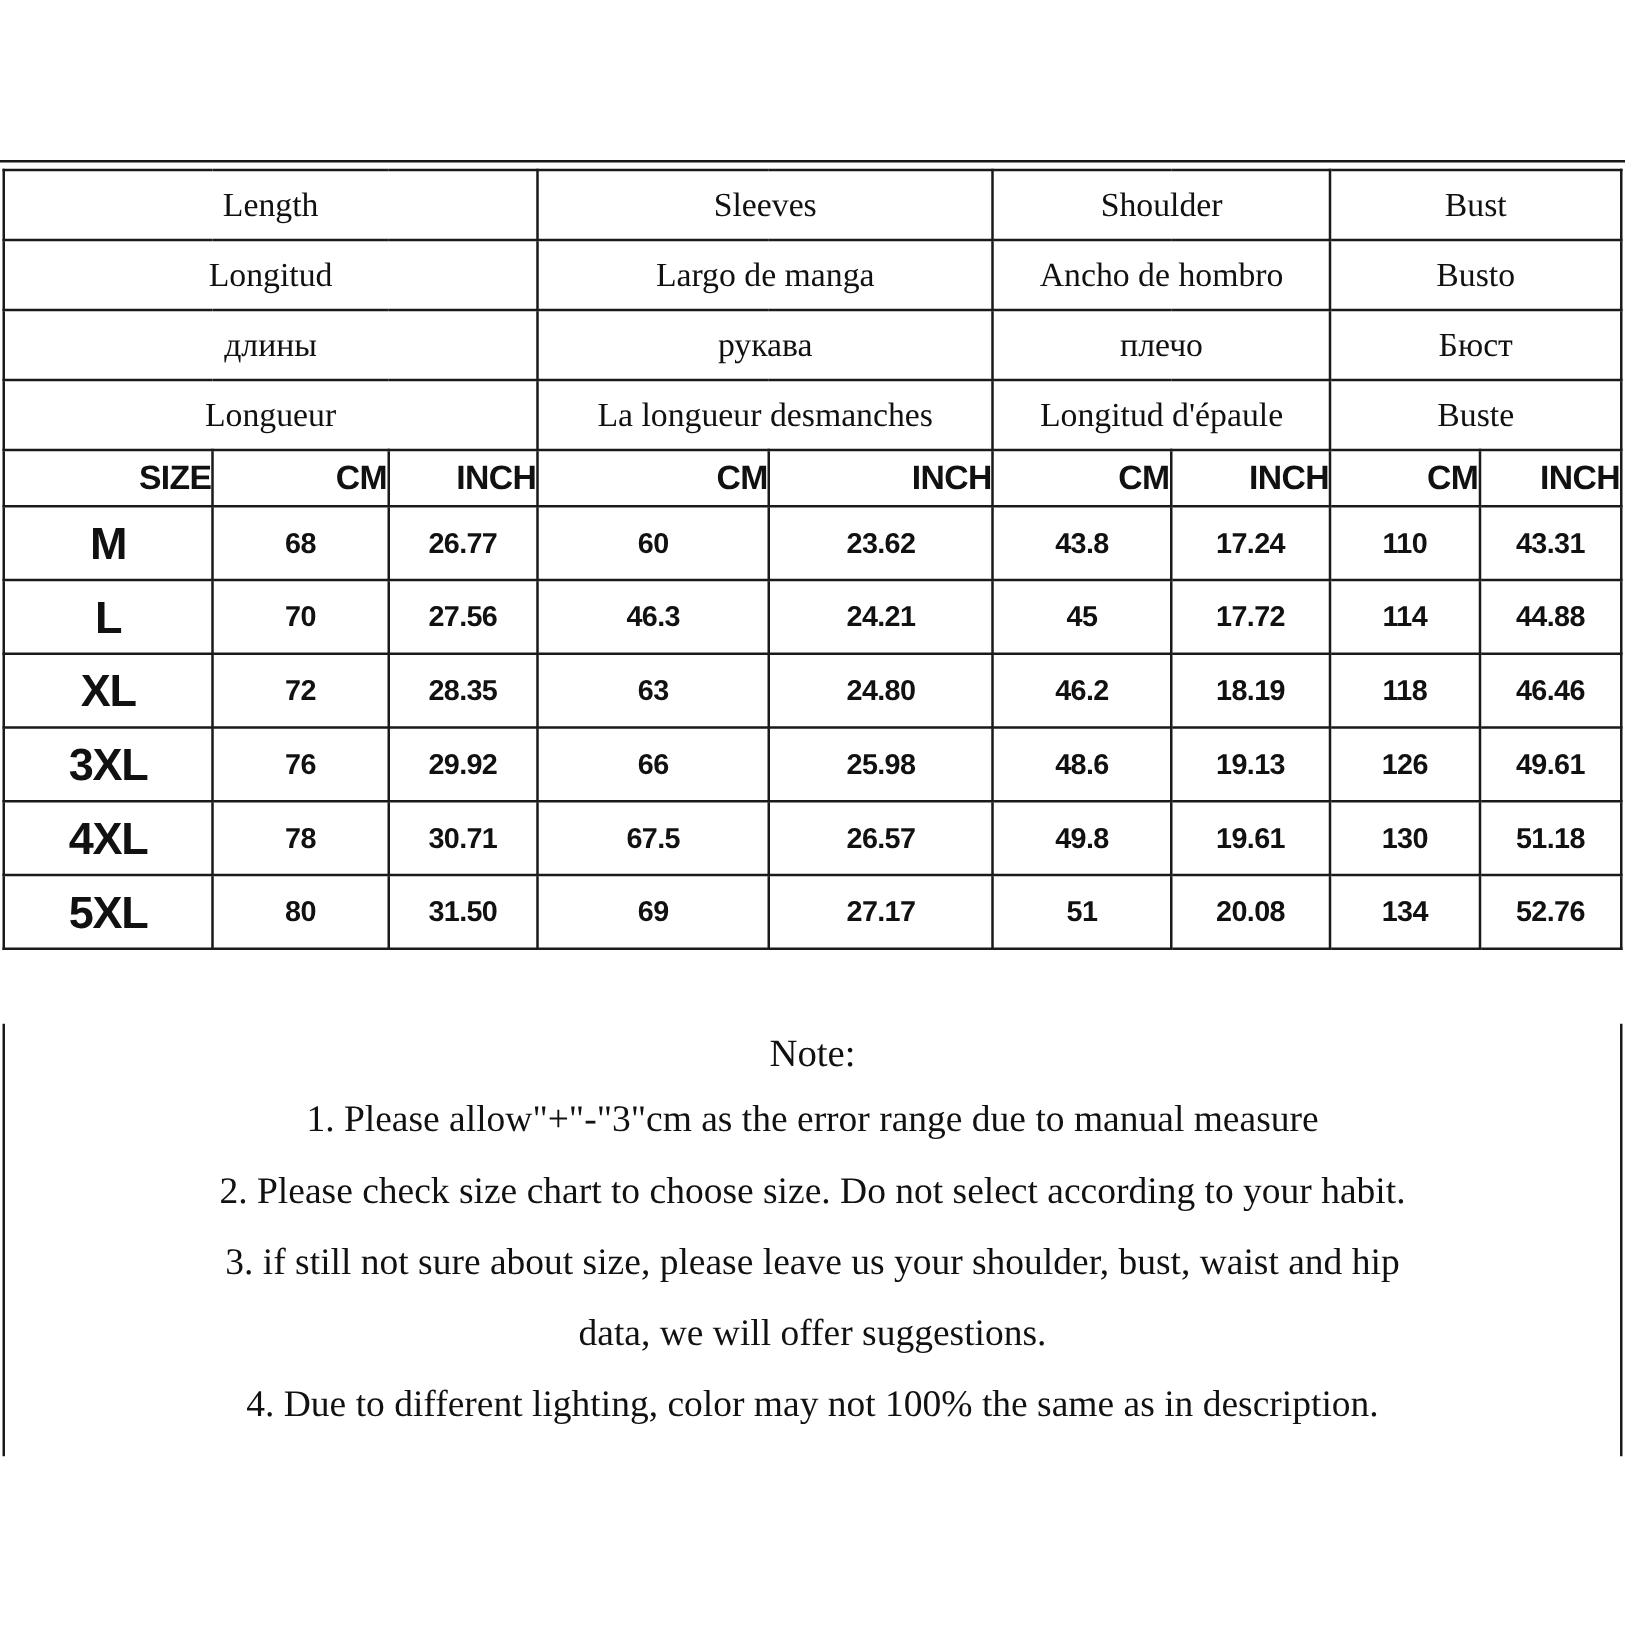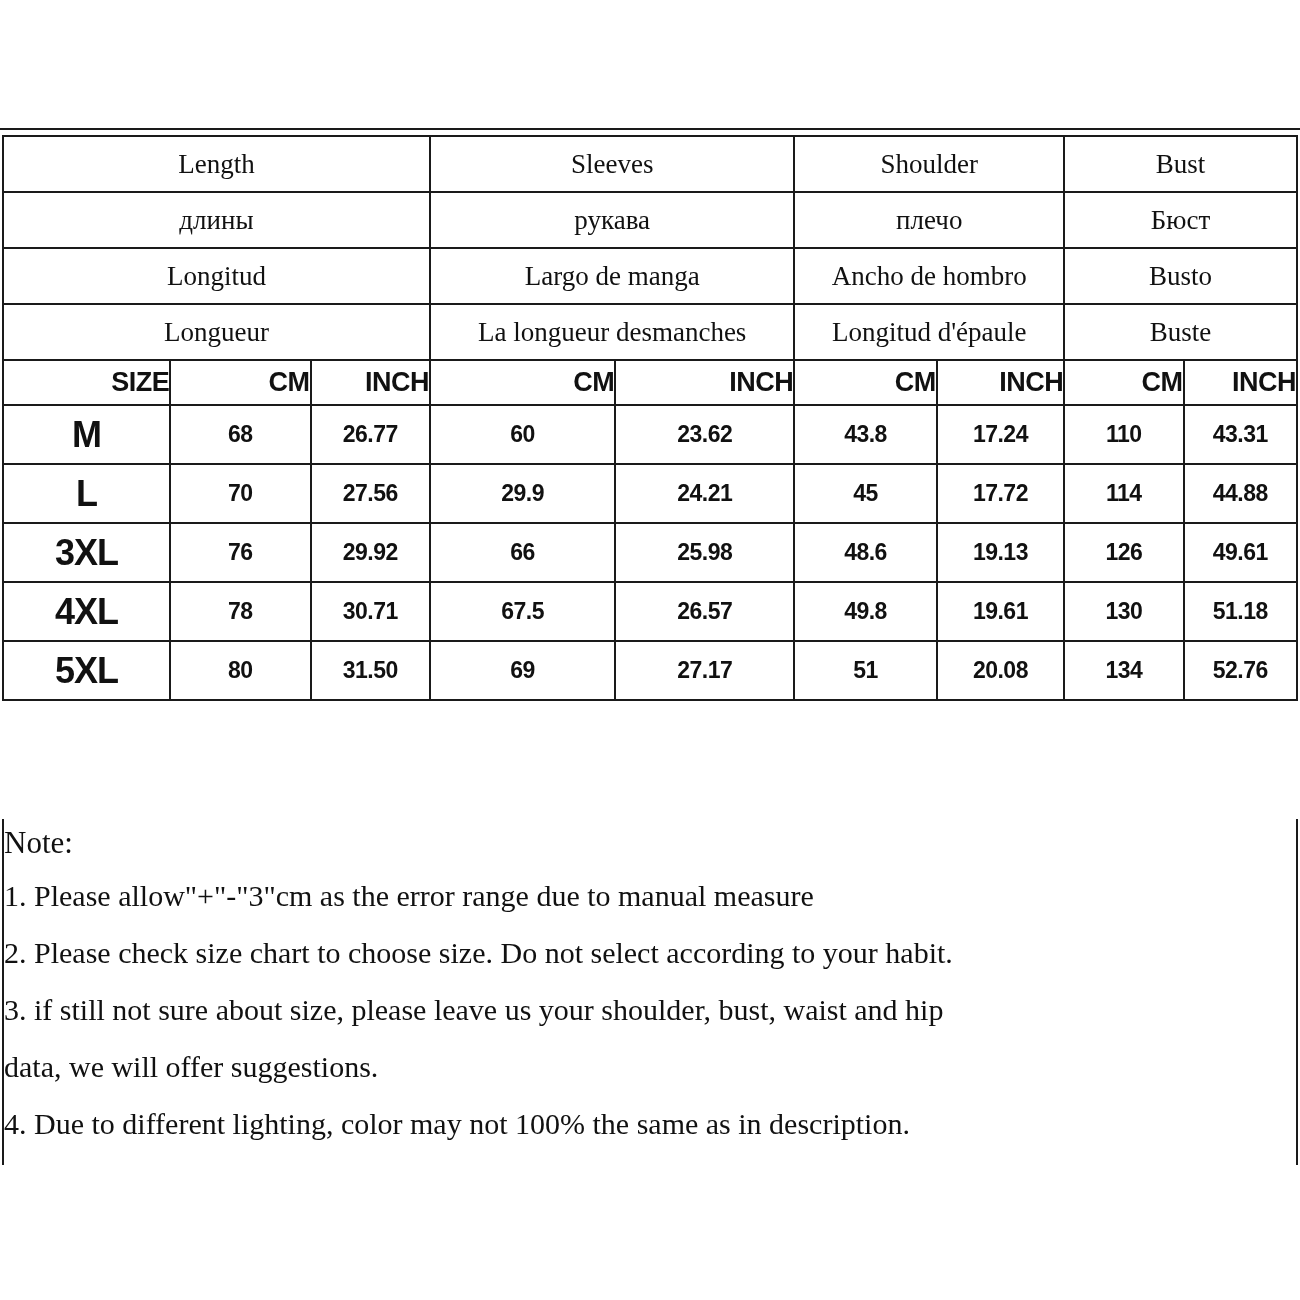--- a/index.html
+++ b/index.html
@@ -59,20 +59,21 @@
   }
   .note-box {
     position: absolute;
     top: 819px; left: 2px;
     width: 1292px;
     height: 346px;
     border-left: 2px solid #1a1a1a;
     border-right: 2px solid #1a1a1a;
     display: flex;
     flex-direction: column;
+    align-items: center;
   }
   .note-title {
     height: 48px;
     display: flex;
     align-items: center;
     font-size: 31px;
   }
   .note-line {
     height: 57px;
     display: flex;
@@ -100,30 +101,30 @@
       <col style="width:8.76%">
     </colgroup>
     <tbody>
       <tr class="hdr">
         <td colspan="3">Length</td>
         <td colspan="2">Sleeves</td>
         <td colspan="2">Shoulder</td>
         <td colspan="2">Bust</td>
       </tr>
       <tr class="hdr">
+        <td colspan="3">Longitud</td>
+        <td colspan="2">Largo de manga</td>
+        <td colspan="2">Ancho de hombro</td>
+        <td colspan="2">Busto</td>
+      </tr>
+      <tr class="hdr">
         <td colspan="3">длины</td>
         <td colspan="2">рукава</td>
         <td colspan="2">плечо</td>
         <td colspan="2">Бюст</td>
-      </tr>
-      <tr class="hdr">
-        <td colspan="3">Longitud</td>
-        <td colspan="2">Largo de manga</td>
-        <td colspan="2">Ancho de hombro</td>
-        <td colspan="2">Busto</td>
       </tr>
       <tr class="hdr">
         <td colspan="3">Longueur</td>
         <td colspan="2">La longueur desmanches</td>
         <td colspan="2">Longitud d'épaule</td>
         <td colspan="2">Buste</td>
       </tr>
       <tr class="units">
         <td>SIZE</td>
         <td>CM</td>
@@ -143,26 +144,37 @@
         <td>23.62</td>
         <td>43.8</td>
         <td>17.24</td>
         <td>110</td>
         <td>43.31</td>
       </tr>
       <tr class="data">
         <td class="size-cell">L</td>
         <td>70</td>
         <td>27.56</td>
-        <td>29.9</td>
+        <td>46.3</td>
         <td>24.21</td>
         <td>45</td>
         <td>17.72</td>
         <td>114</td>
         <td>44.88</td>
+      </tr>
+      <tr class="data">
+        <td class="size-cell">XL</td>
+        <td>72</td>
+        <td>28.35</td>
+        <td>63</td>
+        <td>24.80</td>
+        <td>46.2</td>
+        <td>18.19</td>
+        <td>118</td>
+        <td>46.46</td>
       </tr>
       <tr class="data">
         <td class="size-cell">3XL</td>
         <td>76</td>
         <td>29.92</td>
         <td>66</td>
         <td>25.98</td>
         <td>48.6</td>
         <td>19.13</td>
         <td>126</td>

